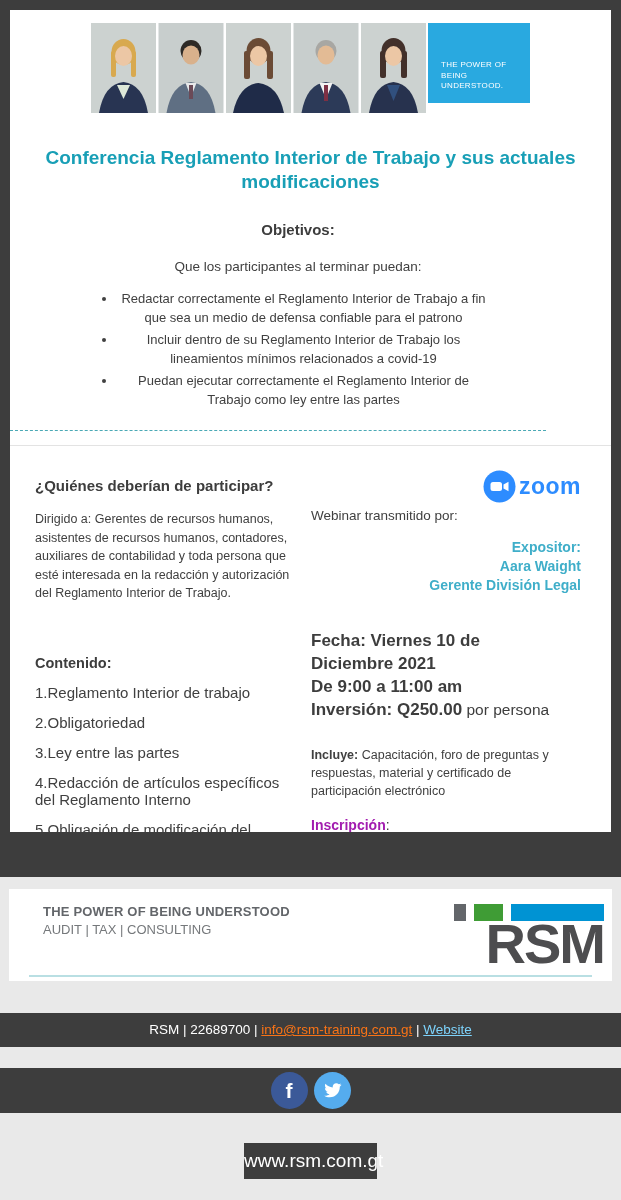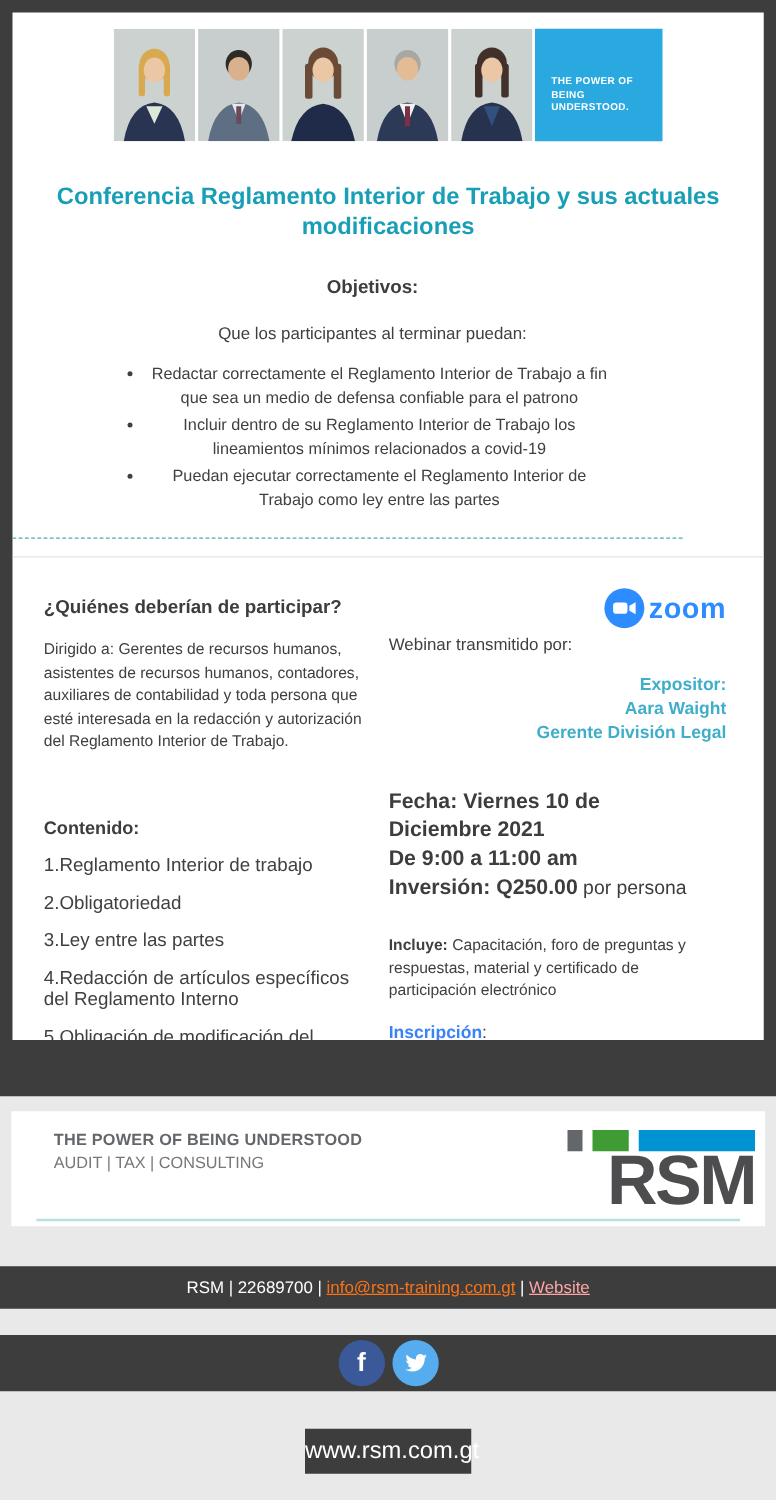--- a/index.html
+++ b/index.html
@@ -13,22 +13,22 @@
   a { cursor:pointer; }
 
   
   .top-wrap { background:#3d3d3d; height:877px; padding:10px 10px 45px; }
   .card { background:#ffffff; height:822px; overflow:hidden; }
 
   
   .photo-row { display:flex; justify-content:center; margin-top:13px; height:90px; }
   .photo-row svg { display:block; }
   .blue-box {
-    width:102px; height:90px; background:#29a9e0; margin-left:2px;
-    color:#ffffff; font-size:8px; line-height:10.5px; font-weight:bold;
+    width:102px; height:80px; background:#29a9e0; margin-left:2px;
+    color:#ffffff; font-size:8px; line-height:10.5px; font-weight:normal;
     padding:37px 4px 0 13px; letter-spacing:.3px;
   }
 
   .title {
     color:#189fb6; font-size:19px; font-weight:bold; text-align:center;
     line-height:24px; margin:33px 28px 0;
   }
 
   .pad { padding-right:25px;text-align:center; }
   .h-obj { font-size:15px; font-weight:bold; color:#3d3d3d; margin-top:27px; }
@@ -56,21 +56,21 @@
 
   .h-cont { font-size:14.5px; font-weight:bold; color:#3d3d3d; margin-top:26px; }
   .cont-item { font-size:15px; line-height:17px; margin-top:13px; }
 
   .row2 { margin-top:26px; }
   .fecha { font-size:17px; font-weight:bold; line-height:23px; color:#3d3d3d; }
   .fecha .normal { font-weight:normal; font-size:15.5px; }
   .incluye { font-size:12.5px; line-height:18px; margin-top:25px; }
   .incluye b { font-weight:bold; }
   .inscripcion { margin-top:16px; }
-  .insc-label { font-size:14px; font-weight:bold; color:#3b82f6; }
+  .insc-label { font-size:14px; font-weight:bold; color:#a21caf; }
   .insc-colon { font-size:14px; }
   .contact-line { font-size:13px; line-height:18px; }
 
   
   .banner-wrap { padding:12px 9px 0; }
   .banner { background:#ffffff; height:92px; position:relative; }
   .banner-left { position:absolute; left:34px; top:15px; }
   .banner-tagline { font-size:13px; font-weight:bold; color:#63666a; letter-spacing:.2px; }
   .banner-services { font-size:13px; color:#75787b; margin-top:3px; }
   .banner-logo { position:absolute; right:8px; top:15px; }
@@ -80,21 +80,21 @@
   .r-blue  { width:93px; height:17px; background:#0093d3; }
   .logo-text { font-size:56px; font-weight:bold; color:#4d4d4f; line-height:38px; margin-top:4px; letter-spacing:-2px; text-align:right; }
   .banner-line { position:absolute; bottom:4px; left:20px; right:20px; border-top:2px solid #b9dfe3; }
 
   
   .contact-bar {
     margin-top:32px; background:#3d3d3d; height:34px; line-height:34px;
     text-align:center; color:#ffffff; font-size:13.5px;
   }
   .contact-bar .email-blue { color:#f97316; text-decoration:underline; }
-  .contact-bar .website-teal { color:#fca5a5; text-decoration:underline; }
+  .contact-bar .website-teal { color:#7dd3fc; text-decoration:underline; }
 
   
   .social-bar {
     margin-top:21px; background:#3d3d3d; height:45px;
     display:flex; justify-content:center; align-items:center; gap:6px;
   }
   .soc { width:37px; height:37px; border-radius:50%; display:flex; align-items:center; justify-content:center; }
   .fb { background:#3b5998; color:#ffffff; font-size:21px; font-weight:bold; font-family:"Liberation Sans", sans-serif; }
   .tw { background:#55acee; }
 

